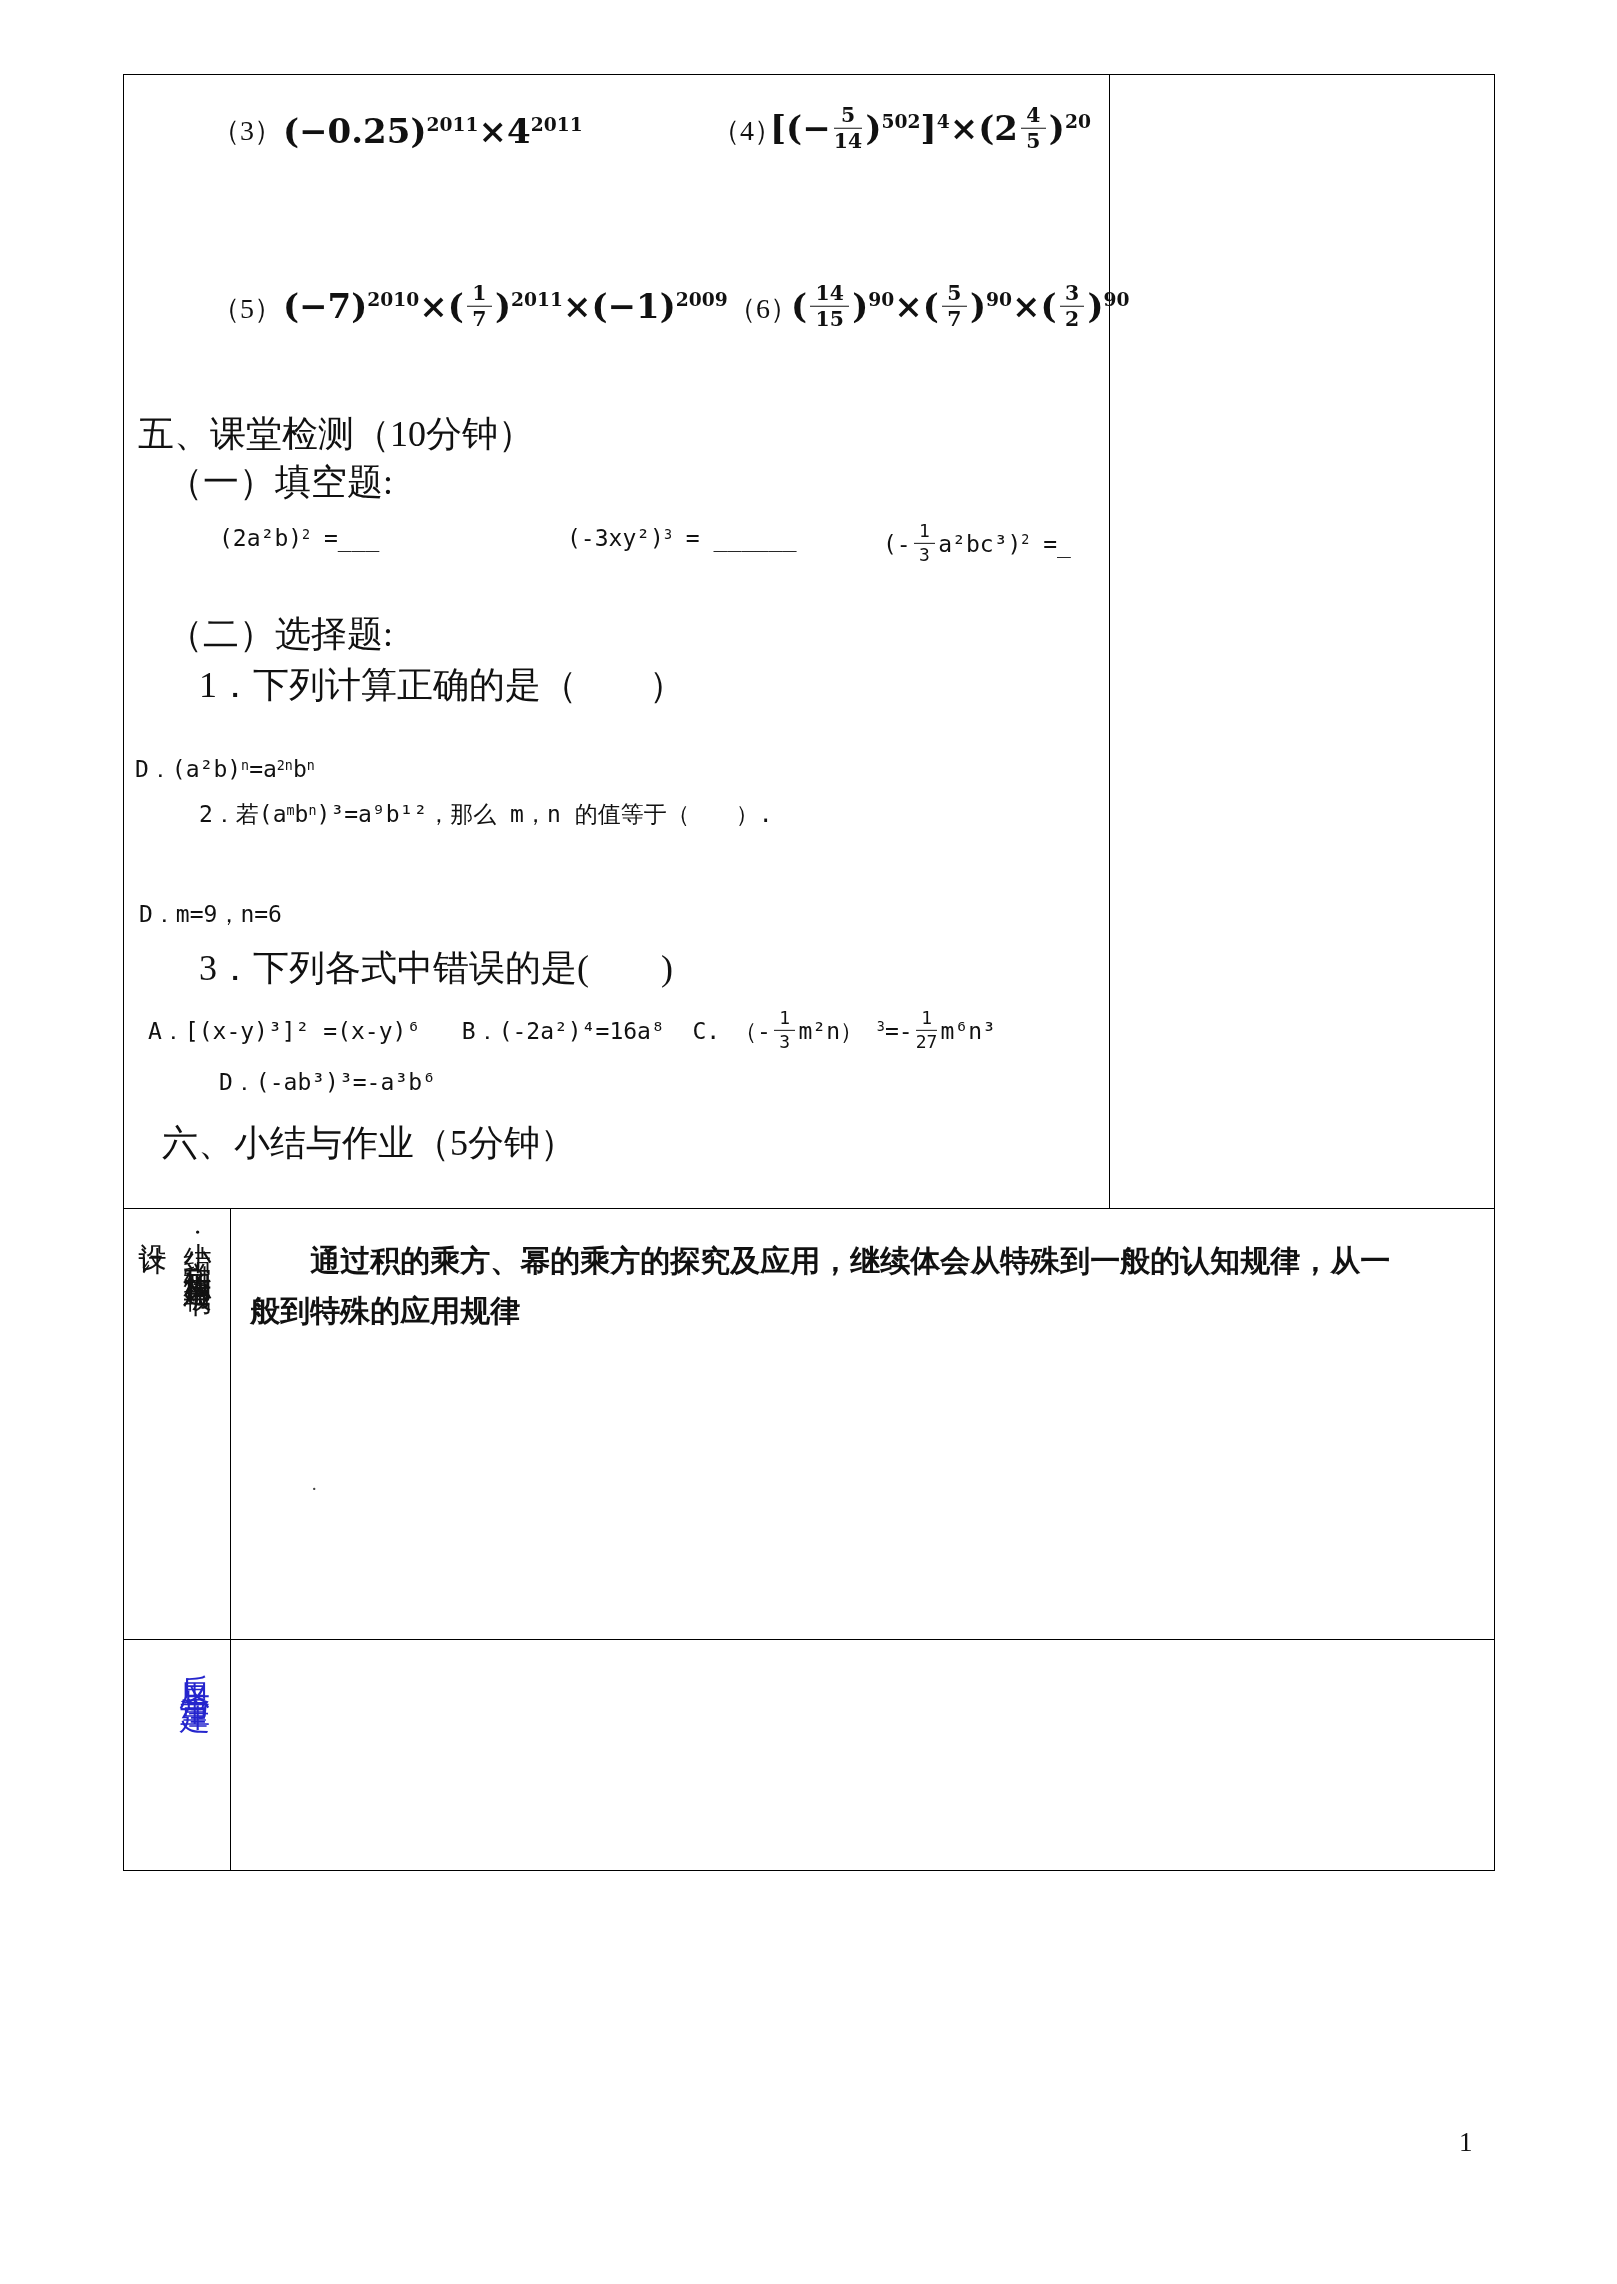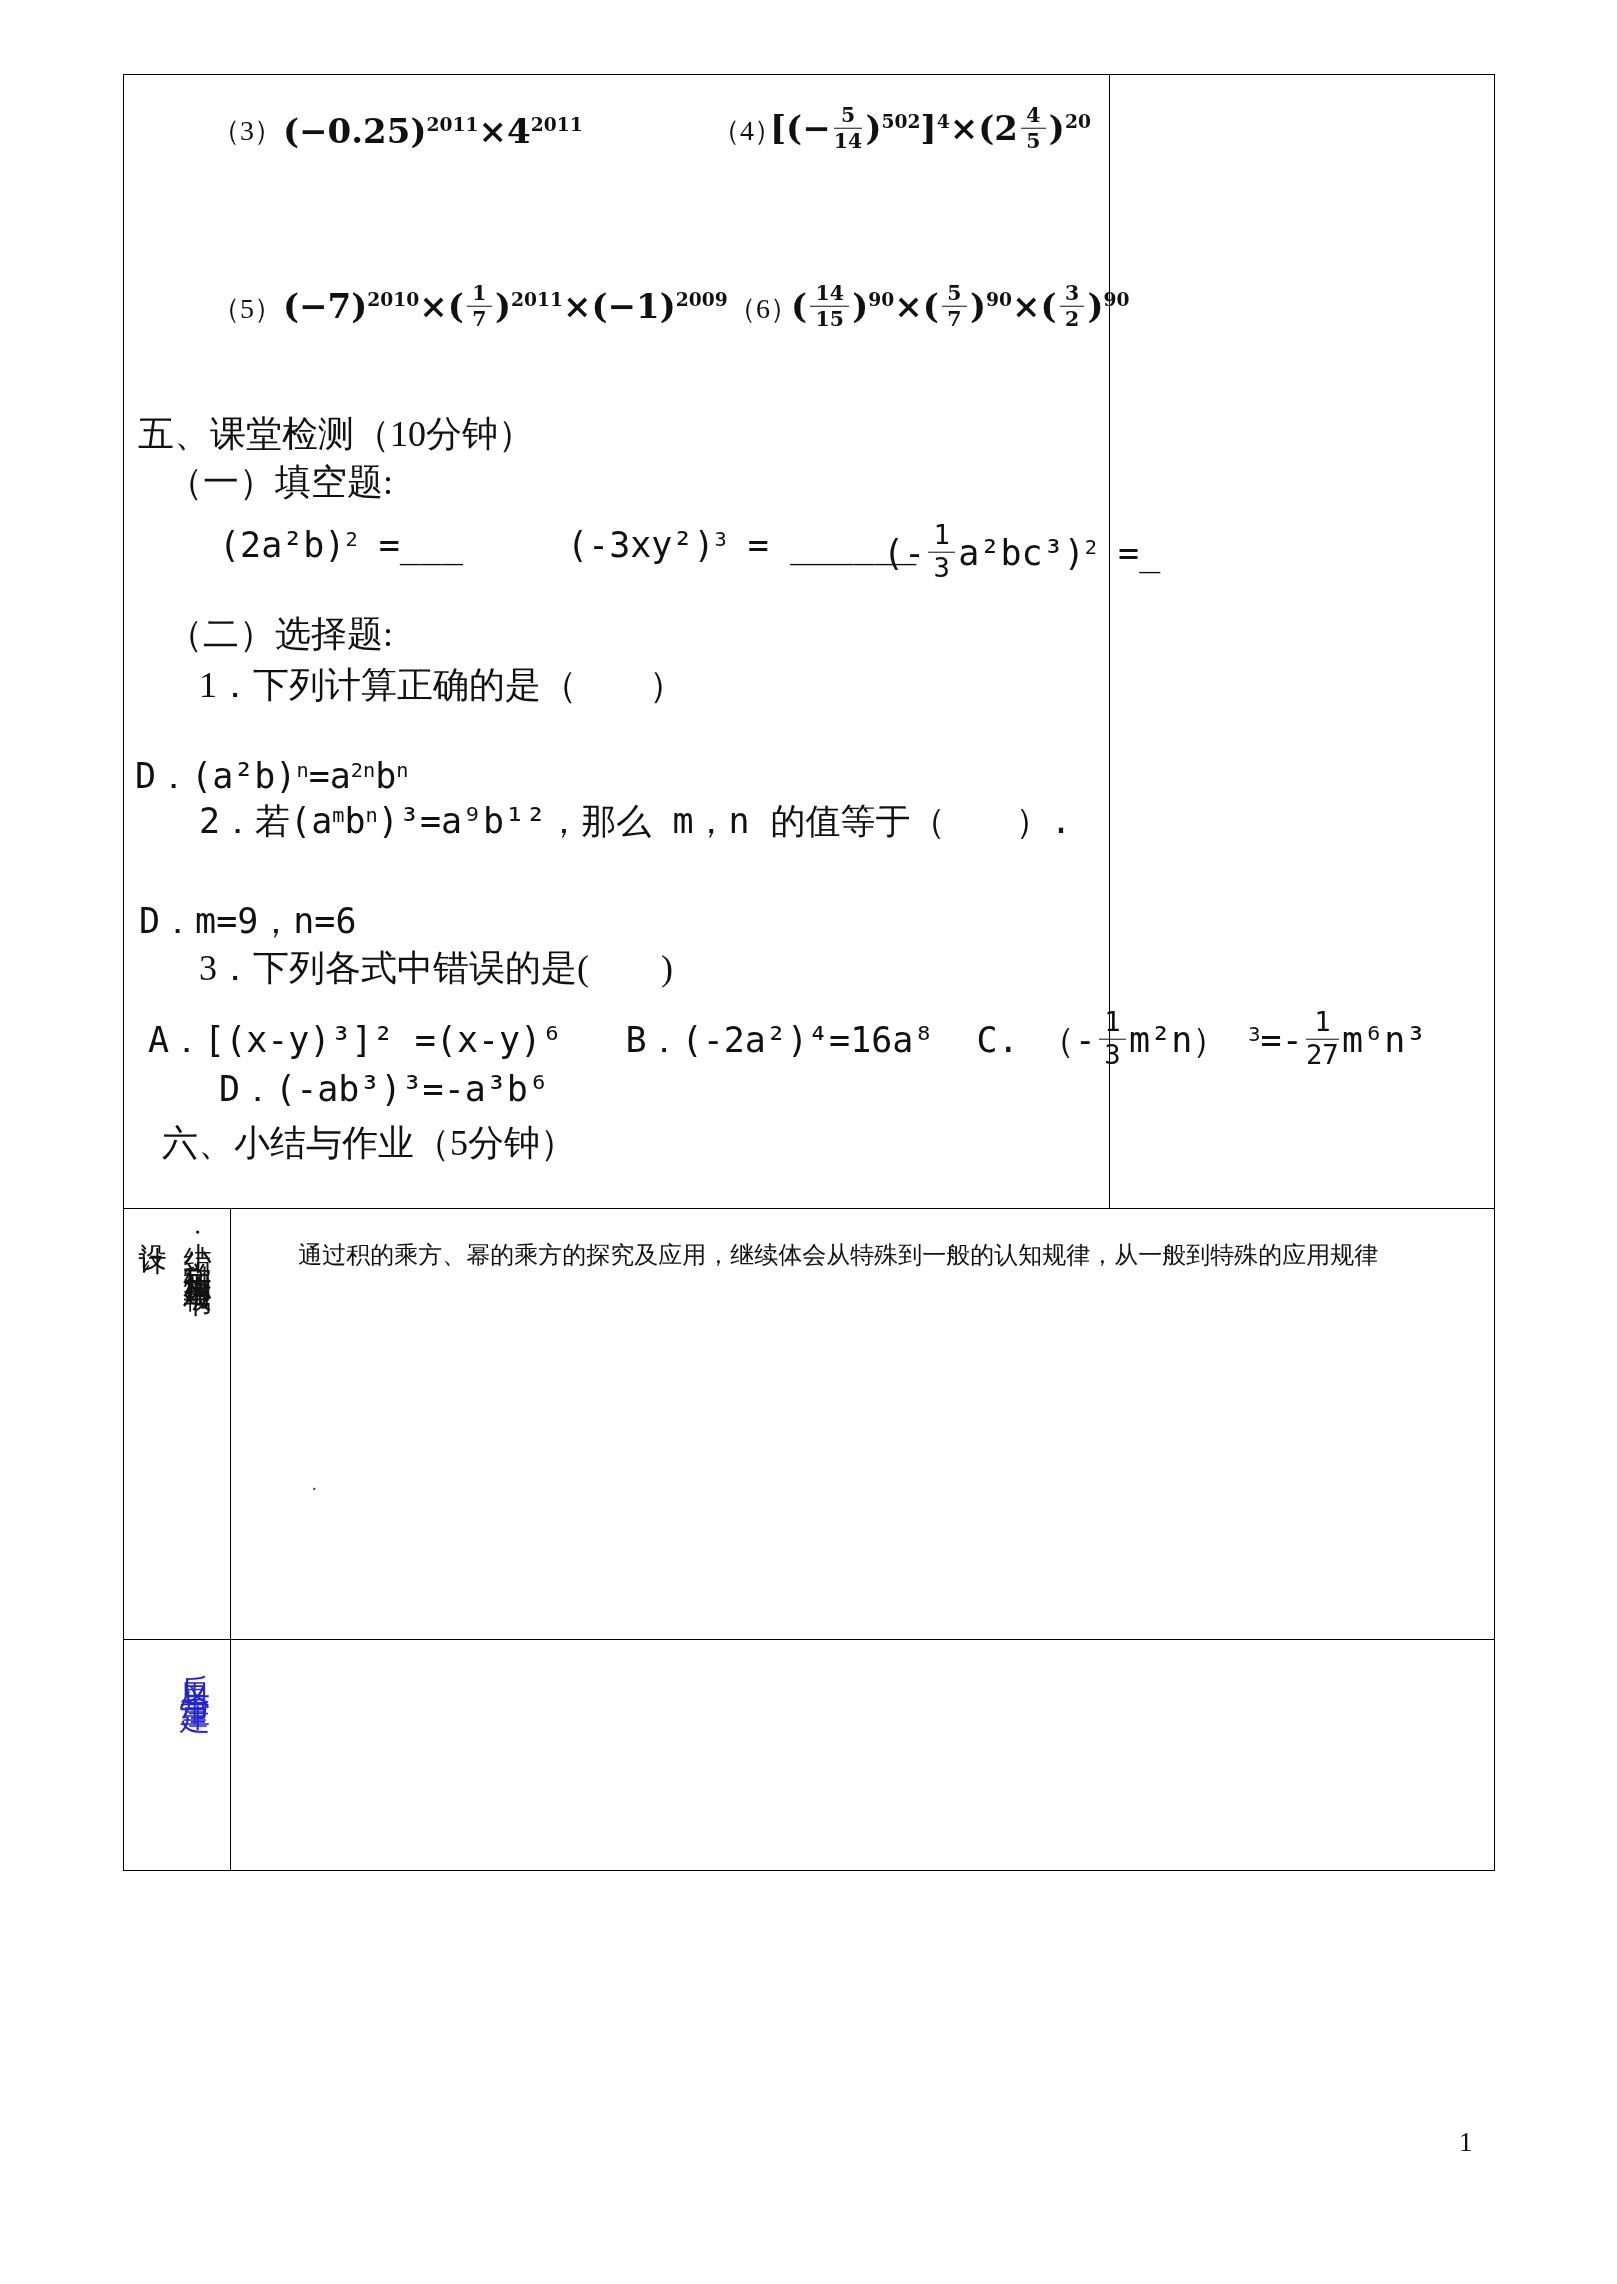--- a/index.html
+++ b/index.html
@@ -13,21 +13,21 @@
   .r1-main{width:985px;border-right:1.9px solid #000;position:relative;}
   .r1-side{flex:1;}
   .r2{height:430px;border-top:1.9px solid #000;}
   .r3{height:230px;border-top:1.9px solid #000;}
   .label-cell{width:106px;border-right:1.9px solid #000;position:relative;}
   .content-cell{flex:1;position:relative;}
 
   
   .line{position:absolute;white-space:pre;font-size:36px;line-height:1.25;}
   .cn{font-family:"Liberation Serif","DejaVu Serif",serif;}
-  .mono{font-family:"DejaVu Sans Mono","Liberation Mono",monospace;font-size:35px;}
+  .mono{font-family:"DejaVu Sans Mono","Liberation Mono",monospace;font-size:23px;}
 
   
   .ex-line{position:absolute;left:0;width:100%;}
   .ex-item{position:absolute;top:50%;transform:translateY(-50%);white-space:pre;}
   .ex-label{font-size:28px;}
   .bigmath{font-family:"DejaVu Serif","Liberation Serif",serif;font-size:34px;font-weight:700;}
 
   sup{font-size:0.58em;line-height:0;vertical-align:0.55em;}
   .bigmath sup{font-size:0.55em;vertical-align:0.62em;font-weight:700;}
 
@@ -37,22 +37,22 @@
   .frac .fden{display:block;padding-top:1.9px;}
   .mono .frac{font-size:0.78em;}
 
   .fill-item{position:absolute;top:0;white-space:pre;}
 
   
   .vlabel{position:absolute;writing-mode:vertical-rl;font-size:28px;letter-spacing:3.2px;
           font-family:"Liberation Serif","DejaVu Serif",serif;white-space:pre;}
   .vlabel.blue{color:var(--link-blue,#2525cd);font-size:30px;letter-spacing:7.7px;}
 
-  .summary-text{margin:0;padding:27px 90px 0 19.3px;text-indent:2em;font-size:24px;
-                line-height:1.65;font-weight:400;}
+  .summary-text{margin:0;padding:27px 90px 0 19.3px;text-indent:2em;font-size:30px;
+                line-height:1.65;font-weight:700;}
 
   .page-number{position:absolute;font-size:27px;}
   .stray-dot{position:absolute;font-size:19.3px;color:#444;}
 </style>
 </head>
 <body>
 
 <div class="page">
 
   <div class="doc-table">

